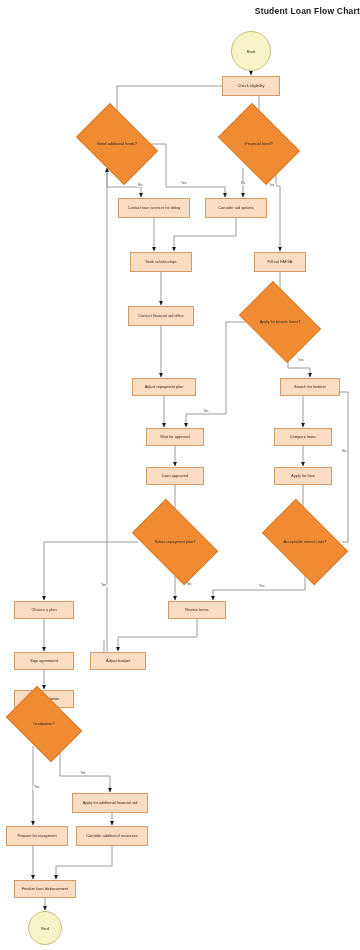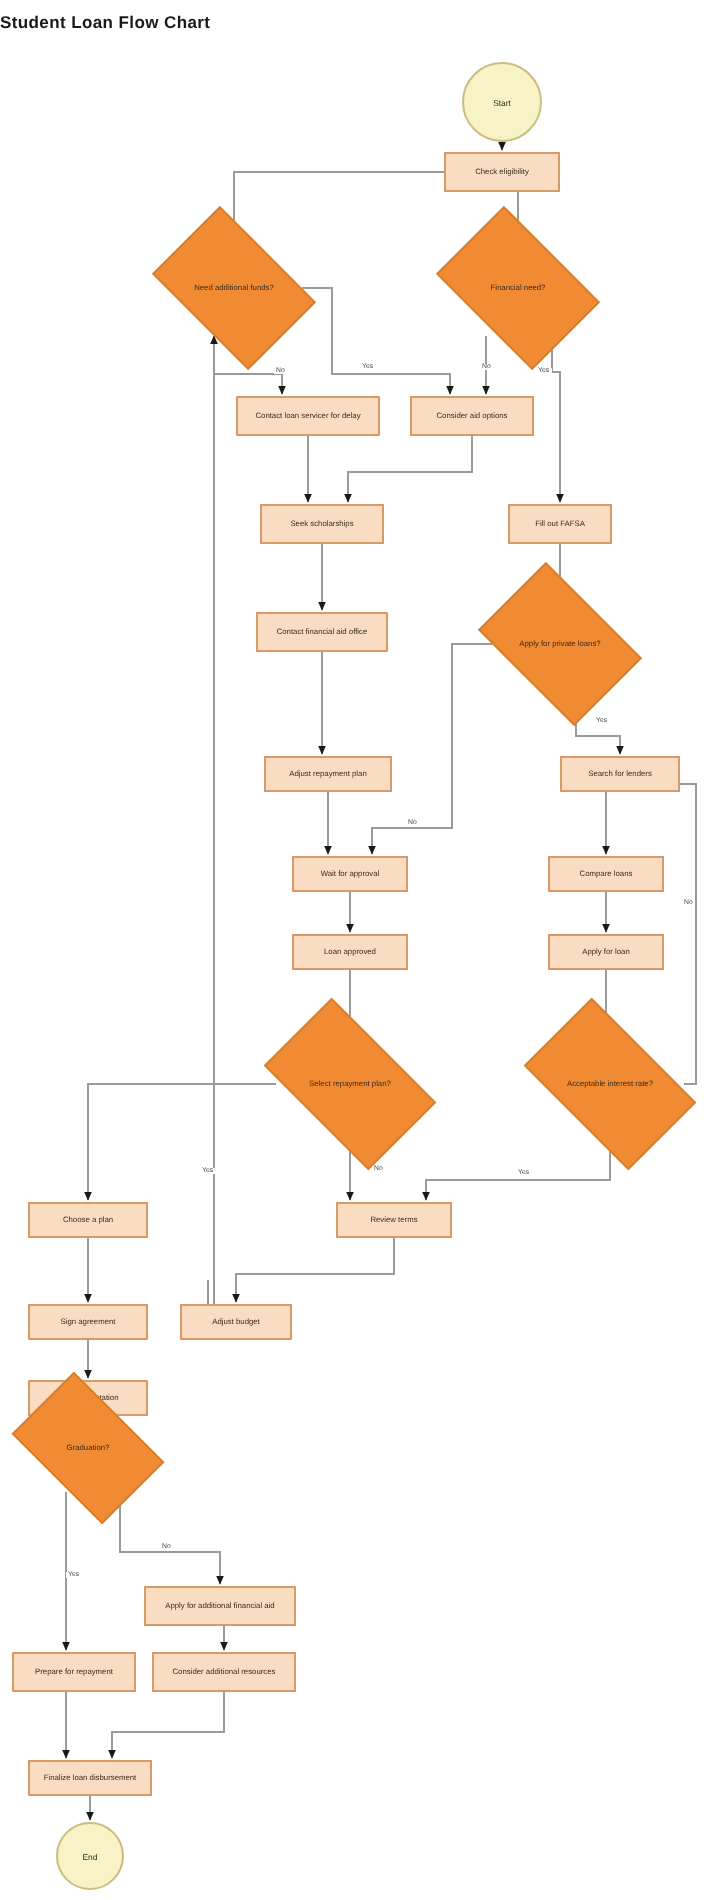--- a/index.html
+++ b/index.html
@@ -2,21 +2,21 @@
 <html><head>
 <meta charset="utf-8">
 <style>
   html,body{margin:0;padding:0;}
   body{
     width:360px;height:950px;background:#ffffff;
     font-family:"Liberation Sans", sans-serif;
     position:relative;overflow:hidden;
   }
   #chart-title{
-    position:absolute;left:0;top:6px;width:360px;text-align:left;
+    position:absolute;left:0;top:6px;width:360px;text-align:right;
     font-size:8.5px;font-weight:bold;color:#1a1a1a;letter-spacing:.2px;
   }
   #canvas{position:absolute;left:0;top:0;width:360px;height:950px;}
   svg#edges{position:absolute;left:0;top:0;width:360px;height:950px;}
   .node{position:absolute;box-sizing:border-box;display:flex;align-items:center;justify-content:center;text-align:center;}
   .nbox{
     background:#fadcc3;border:1px solid #d79b67;
     font-size:3.9px;color:#3a2a1a;line-height:1.25;padding:1px 2px;
     box-shadow:0 0 0 0 rgba(0,0,0,0);
   }

